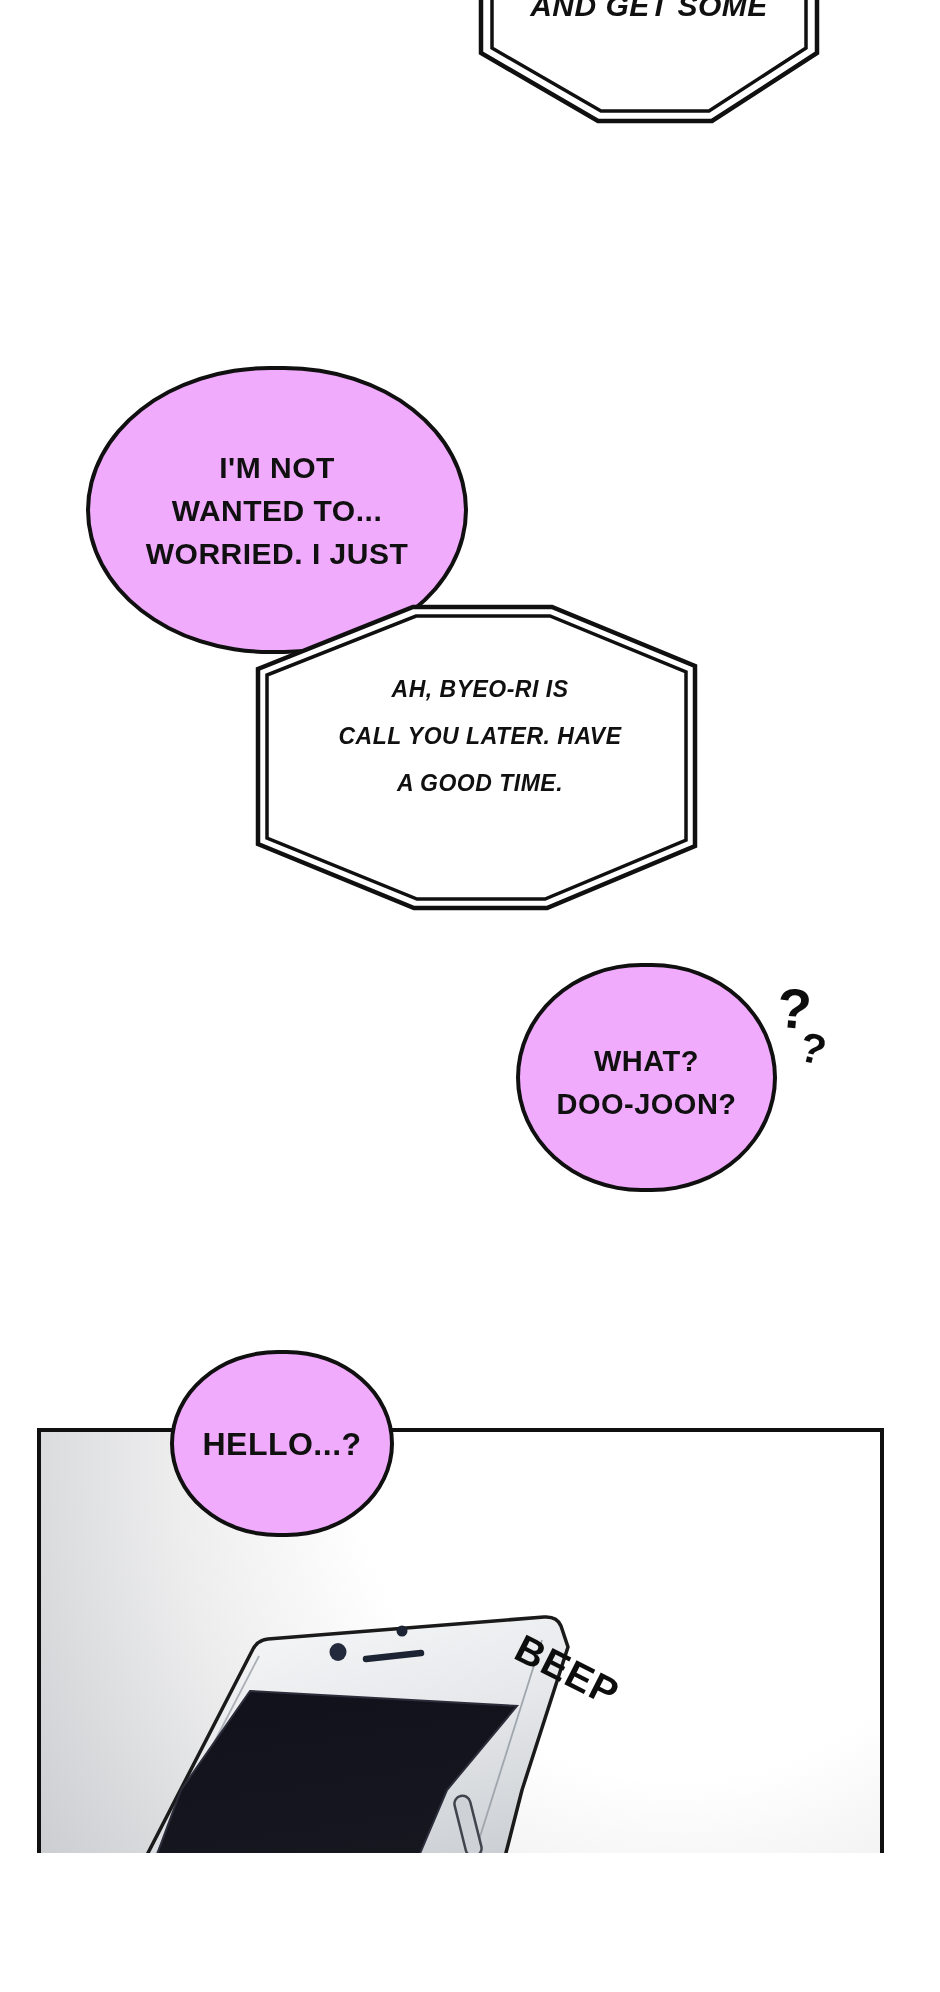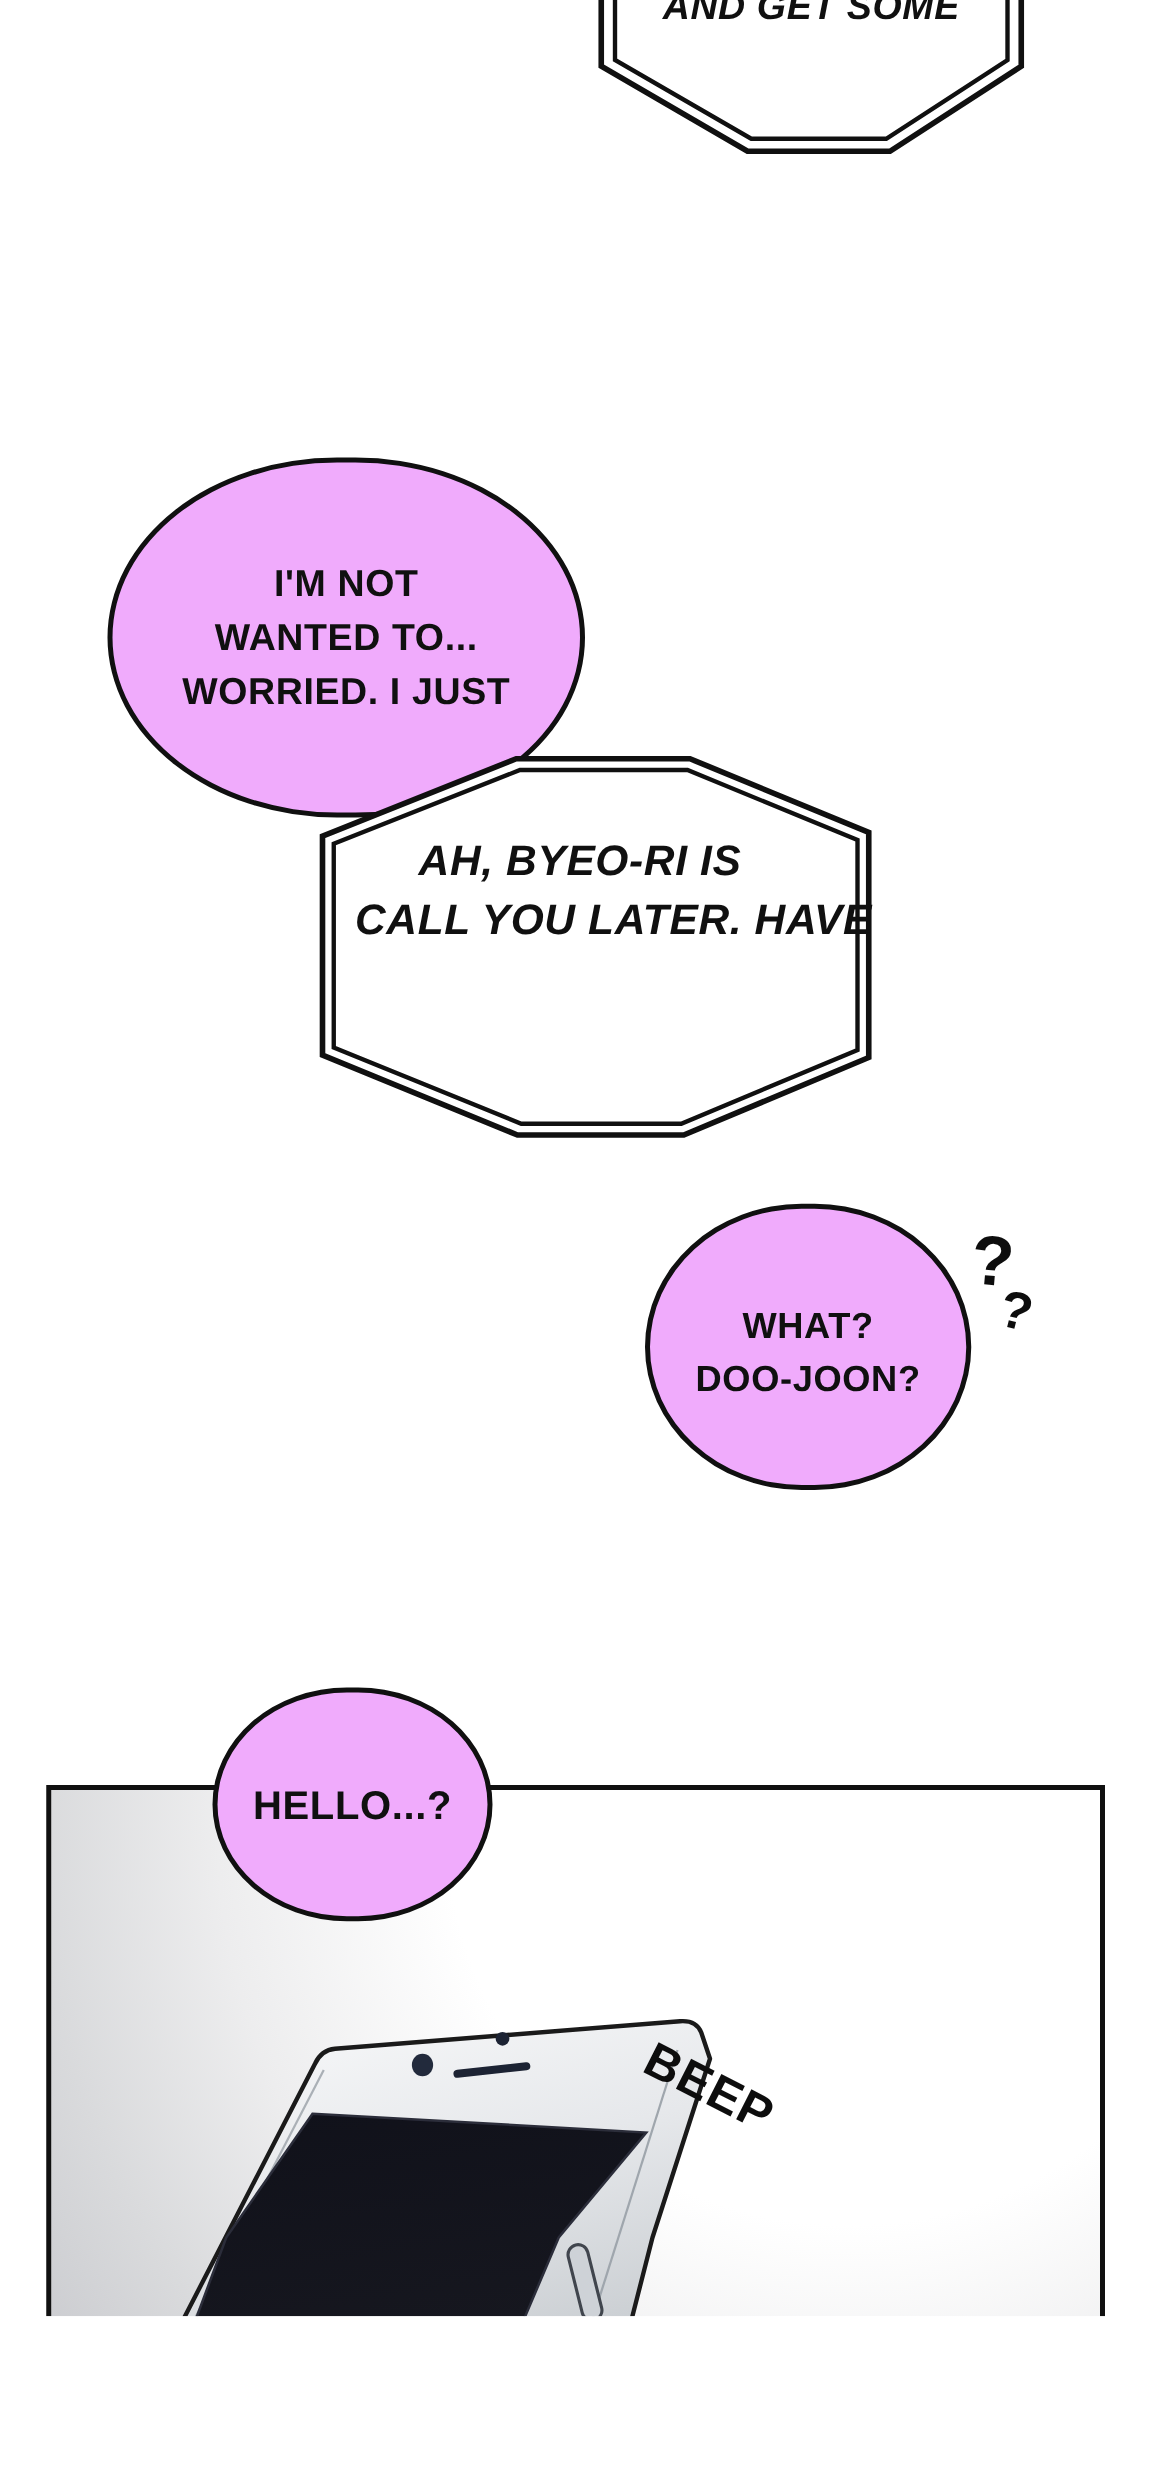--- a/index.html
+++ b/index.html
@@ -61,23 +61,24 @@
       <div>I'M NOT</div>
       <div>WANTED TO...</div>
       <div>WORRIED. I JUST</div>
     </div>
   </div>
 
   <svg class="abs" style="left:248px;top:599px;" width="458" height="316" viewBox="248 599 458 316">
     <path d="M 413,607 L 552,607 L 695,666 L 695,846 L 547,908 L 414,908 L 258,844 L 258,669 Z" fill="#ffffff" stroke="#101010" stroke-width="4.5"></path>
     <path d="M 416,616 L 550,616 L 686,672 L 686,840 L 545,899 L 417,899 L 267,838 L 267,675 Z" fill="none" stroke="#101010" stroke-width="3.5"></path>
   </svg>
-  <div class="abs btext italic" style="left:284px;top:666px;width:360px;font-size:34px;line-height:47px;">
+  <div class="abs btext italic" style="left:300px;top:666px;width:360px;font-size:23px;line-height:47px;">
     <div>AH, BYEO-RI IS</div>
     <div>CALL YOU LATER. HAVE</div>
+    <div>A GOOD TIME.</div>
   </div>
 
   <div class="bubble-oval" style="left:516px;top:963px;width:261px;height:229px;border-radius:48% / 50%;">
     <div class="btext" style="font-size:29px;line-height:43px;margin-top:10px;">
       <div>WHAT?</div>
       <div>DOO-JOON?</div>
     </div>
   </div>
 
   <div class="fx" style="left:777px;top:981px;font-size:56px;transform:rotate(5deg);">?</div>

